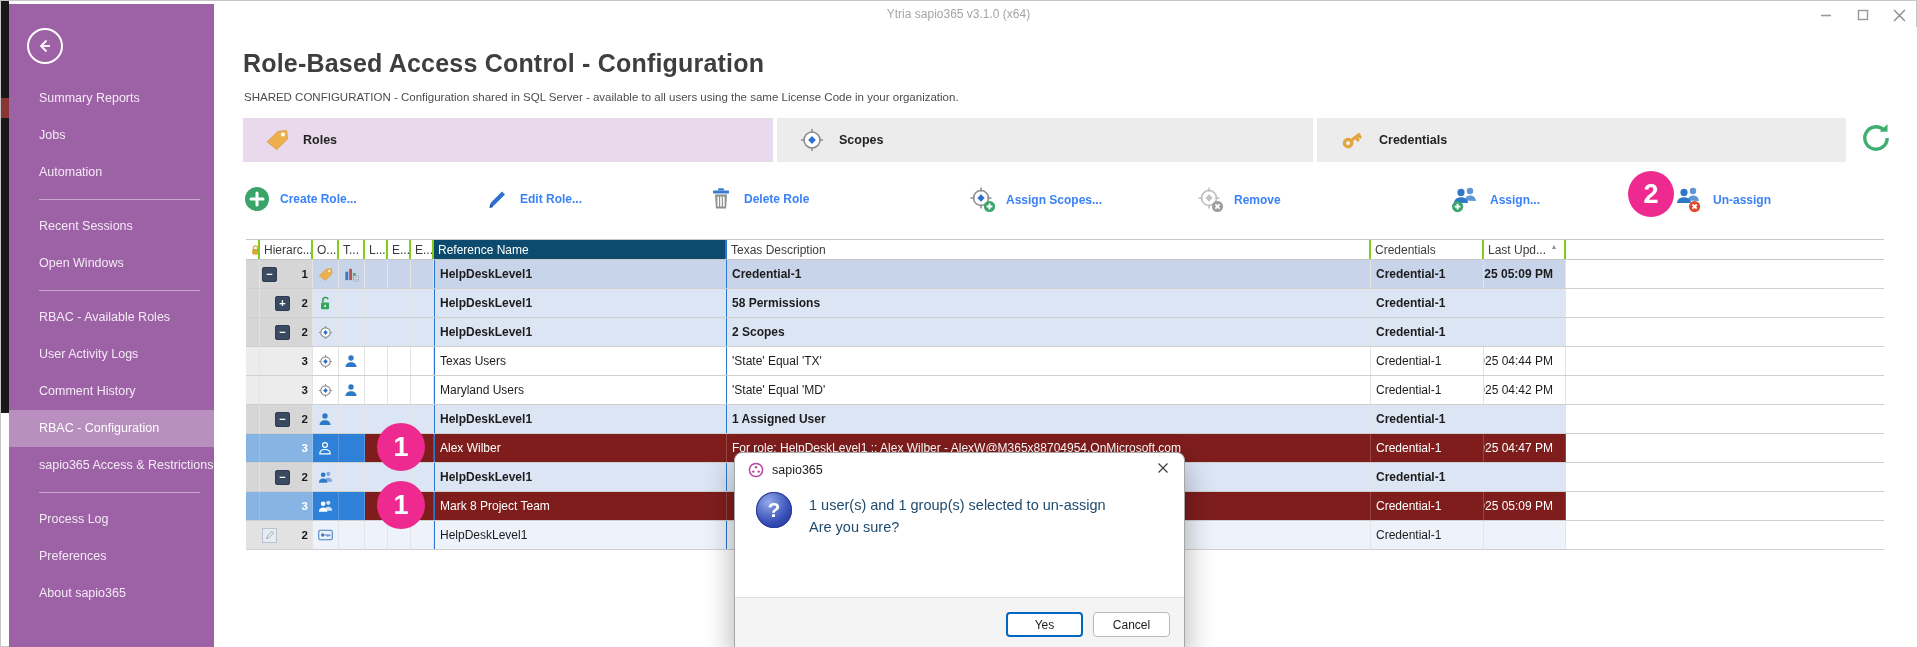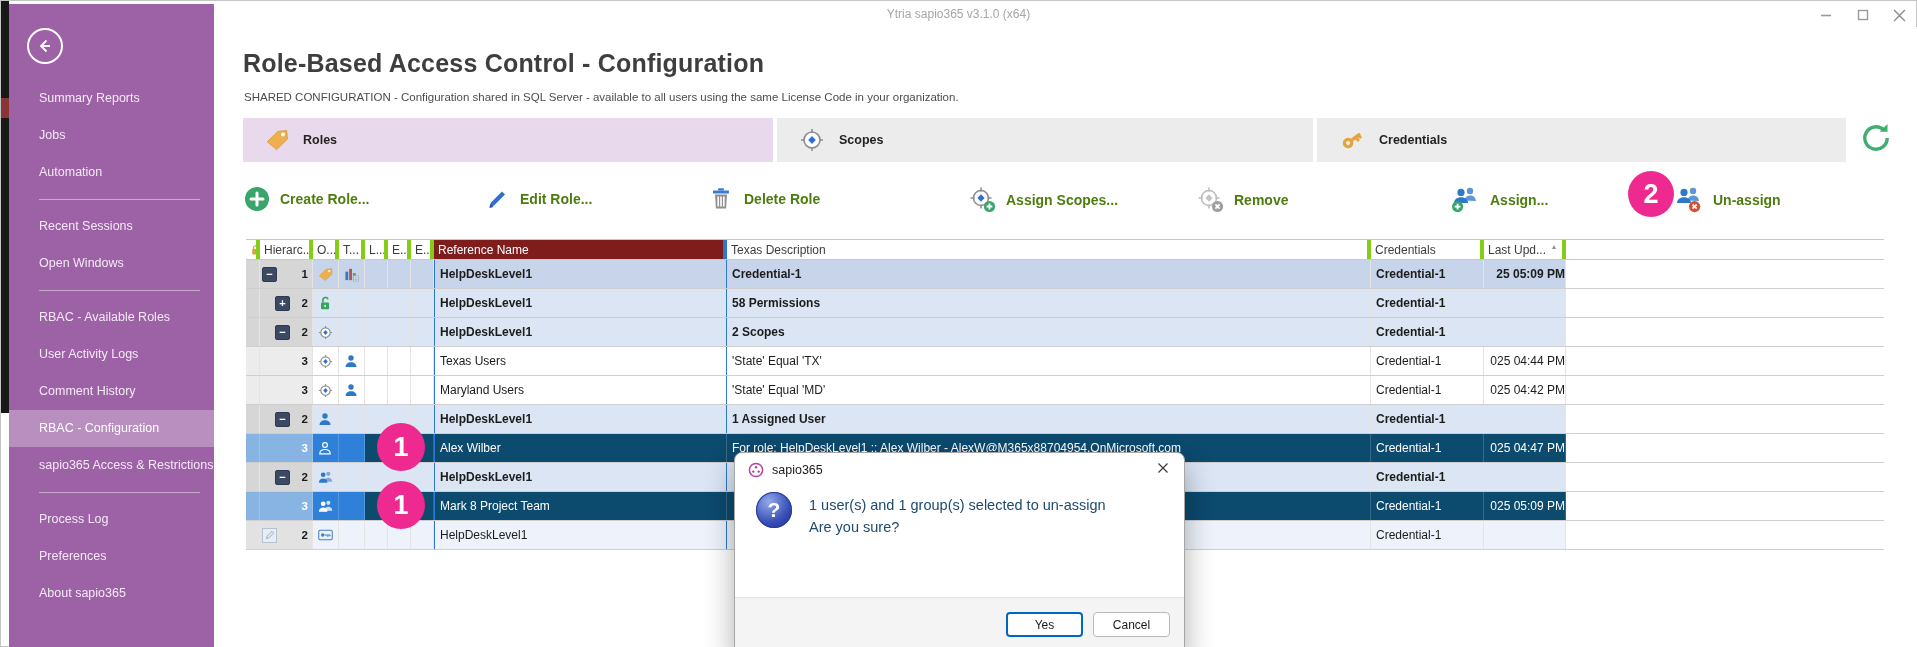--- a/index.html
+++ b/index.html
@@ -36,51 +36,51 @@
   .tabs{position:absolute;left:29px;top:91px;height:44px;display:flex;gap:4px}
   .tab{display:flex;align-items:center;padding-left:22px;gap:14px;font-size:12.5px;font-weight:700;color:#222;
     background:#ececec;cursor:pointer}
   .tab.active{background:#e9d9ec}
   .tab-roles{width:530px}.tab-scopes{width:536px}.tab-credentials{width:529px}
   .refresh-btn{position:absolute;left:1646px;top:95px;width:32px;height:32px;cursor:pointer}
 
   
   .toolbar{position:absolute;left:0;top:150px;width:100%;height:50px}
   .tool{position:absolute;top:9px;display:flex;align-items:center;gap:10px;cursor:pointer}
-  .tool .lbl{font-size:14px;font-weight:700;color:#4d7c0f;white-space:nowrap}
+  .tool .lbl{font-size:12px;font-weight:700;color:#3b82f6;white-space:nowrap}
   .t-create{left:30px}.t-edit{left:270px}.t-delete{left:494px}.t-ascopes{left:755px}
   .t-remove{left:983px}.t-assign{left:1236px}.t-unassign{left:1459px}
 
   
   .table{position:absolute;left:32px;top:212px;width:1638px;font-size:12px;color:#1c1c1c}
   .thead,.tr{display:grid;grid-template-columns:14px 53px 26px 26px 23px 23px 23px 293px 644px 113px 82px 1fr}
   .thead{height:21px;border-top:1px solid #c8c8c8;border-bottom:1px solid #c8c8c8;background:#fff}
-  .th{display:flex;align-items:center;padding-left:4px;color:#3c3c3c;border-right:4px solid #84cc16;
+  .th{display:flex;align-items:center;padding-left:4px;color:#3c3c3c;border-right:2px solid #84cc16;
     overflow:hidden;white-space:nowrap;font-size:12px;cursor:pointer}
-  .th.h-name{background:#7f1d1d;color:#fff;border-right-color:#2e77d0}
+  .th.h-name{background:#0c4a6e;color:#fff;border-right-color:#2e77d0}
   .th.h-rest{border-right:none}
   .sort-mark{font-size:8px;color:#8f8f8f;margin-left:6px;transform:translateY(-3px)}
   .tr{height:29px;border-bottom:1px solid #cfcfcf;cursor:default}
   .td{display:flex;align-items:center;padding-left:5px;overflow:hidden;white-space:nowrap;
     border-right:1px solid #e4e4e4;height:100%}
   .td.c-lock{padding-left:1px}
   .td.c-hier{padding-left:0}
-  .td.c-upd{justify-content:flex-end;padding-left:0;padding-right:0}
+  .td.c-upd{justify-content:flex-end;padding-left:0;padding-right:12px}
   .td.c-rest{border-right:none;background:#fff}
   .td.c-name{border-left:1px solid #2e77d0;border-right:1px solid #2e77d0}
   .bold .c-name,.bold .c-desc,.bold .c-cred,.bold .c-upd{font-weight:700}
   
   .r-l1 .td{background:#c7d4e9}
   .r-l2 .td{background:#dbe5f4}
   .r-leaf .td{background:#fff}
   .r-last .td{background:#eef3fb}
   .r-l1 .c-lock,.r-l1 .c-hier,.r-l2 .c-lock,.r-l2 .c-hier{background:#d6d6d6}
   .r-leaf .c-lock,.r-leaf .c-hier{background:#ececec}
   .r-last .c-lock,.r-last .c-hier{background:#e2e2e2}
-  .r-sel .td{background:#0c4a6e;color:#fff;border-right-color:rgba(255,255,255,.18)}
+  .r-sel .td{background:#7f1d1d;color:#fff;border-right-color:rgba(255,255,255,.18)}
   .r-sel .c-lock,.r-sel .c-hier{background:#87b4e3}
   .r-sel .c-o,.r-sel .c-t{background:#2e80d8}
   .r-l1 .c-rest,.r-l2 .c-rest,.r-leaf .c-rest,.r-last .c-rest,.r-sel .c-rest{background:#fff}
   
   .exp{width:15px;height:15px;background:#3b4a63;border:1px solid #2d3a50;color:#fff;font-size:11px;
     line-height:12px;text-align:center;border-radius:2px;margin-left:2px;font-weight:700;cursor:pointer;flex:none}
   .exp.minus::before{content:"−"}
   .exp.plus::before{content:"+"}
   .ind2 .exp{margin-left:15px}
   .editbox{width:15px;height:15px;border:1px solid #b9c2cf;background:#e8edf4;margin-left:2px;flex:none;

